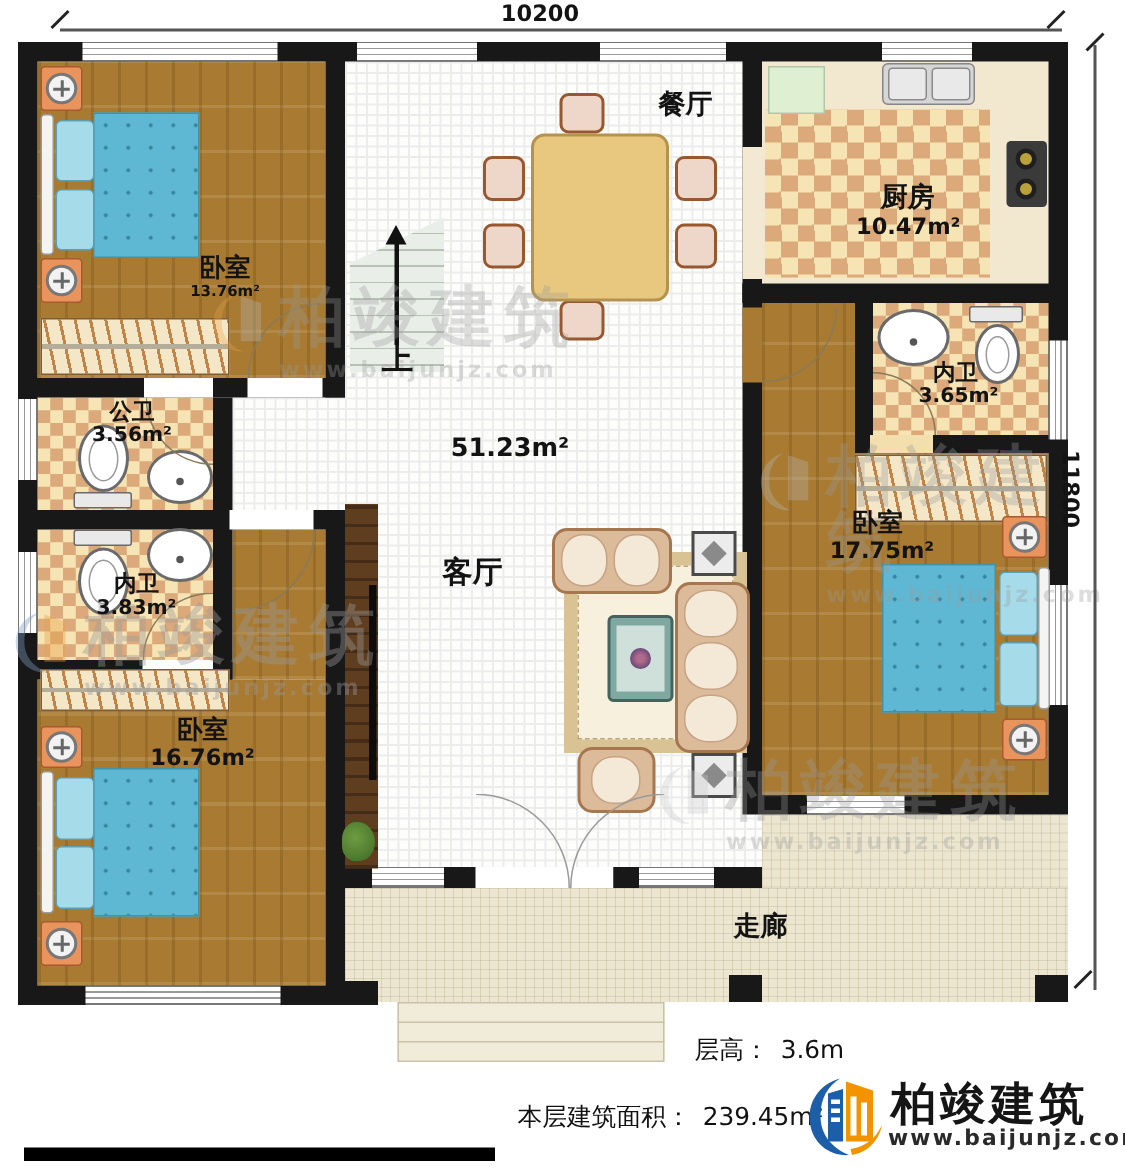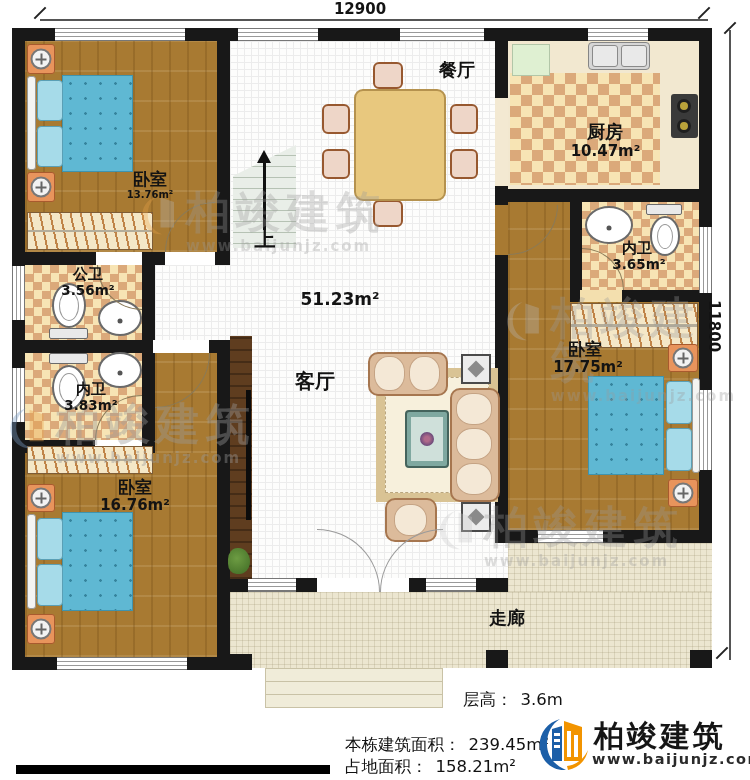--- a/index.html
+++ b/index.html
@@ -257,36 +257,33 @@
   <div class="label" style="left:97px;top:478px;width:76px;font-size:17px">卧室</div>
   <div class="label" style="left:92px;top:497px;width:86px;font-size:15px">16.76m²</div>
   <div class="label" style="left:300px;top:290px;width:80px;font-size:17px">51.23m²</div>
   <div class="label" style="left:283px;top:370px;width:64px;font-size:20px">客厅</div>
   <div class="label" style="left:475px;top:608px;width:64px;font-size:18px">走廊</div>
   <div class="label" style="left:248px;top:228px;width:34px;font-size:21px">上</div>
 
   <div class="dimline" style="left:40px;top:19px;width:668px;height:1.5px"></div>
   <div class="tick" style="left:32px;top:12px"></div>
   <div class="tick" style="left:696px;top:12px"></div>
-  <div class="label" style="left:318px;top:1px;width:84px;font-size:15px">12900</div>
+  <div class="label" style="left:318px;top:1px;width:84px;font-size:15px">10200</div>
   <div class="dimline" style="left:729px;top:30px;width:1.5px;height:630px"></div>
   <div class="tick" style="left:722px;top:27px"></div>
   <div class="tick" style="left:714px;top:652px"></div>
   <div class="label" style="left:705px;top:300px;font-size:15px;writing-mode:vertical-rl;text-orientation:sideways">11800</div>
 
   <div id="title-underline"></div>
 
   <div class="stat" style="left:463px;top:689px">
     <span>层高：</span><span class="v">3.6m</span>
   </div>
   <div class="stat" style="left:345px;top:734px">
-    <span>本栋建筑面积：</span><span class="v">239.45m²</span>
-  </div>
-  <div class="stat" style="left:345px;top:756px">
-    <span>占地面积：</span><span class="v">158.21m²</span>
+    <span>本层建筑面积：</span><span class="v">239.45m²</span>
   </div>
 
   <svg width="56" height="60" viewBox="0 0 56 60" style="position:absolute;left:534px;top:713px">
     <path d="M26 6 C12 10 4 22 6 36 C8 50 20 58 32 57 C20 52 13 43 13 31 C13 19 18 11 26 6 Z" fill="#1c5fa8"></path>
     <path d="M18 16 L28 13 L28 48 L18 48 Z" fill="#1c5fa8"></path>
     <path d="M30 8 L48 14 L48 48 L30 48 Z" fill="#f29400"></path>
     <rect x="33" y="18" width="4" height="26" fill="#fff"></rect>
     <rect x="40" y="22" width="4" height="22" fill="#fff"></rect>
     <rect x="20" y="20" width="6" height="3" fill="#fff"></rect>
     <rect x="20" y="26" width="6" height="3" fill="#fff"></rect>

